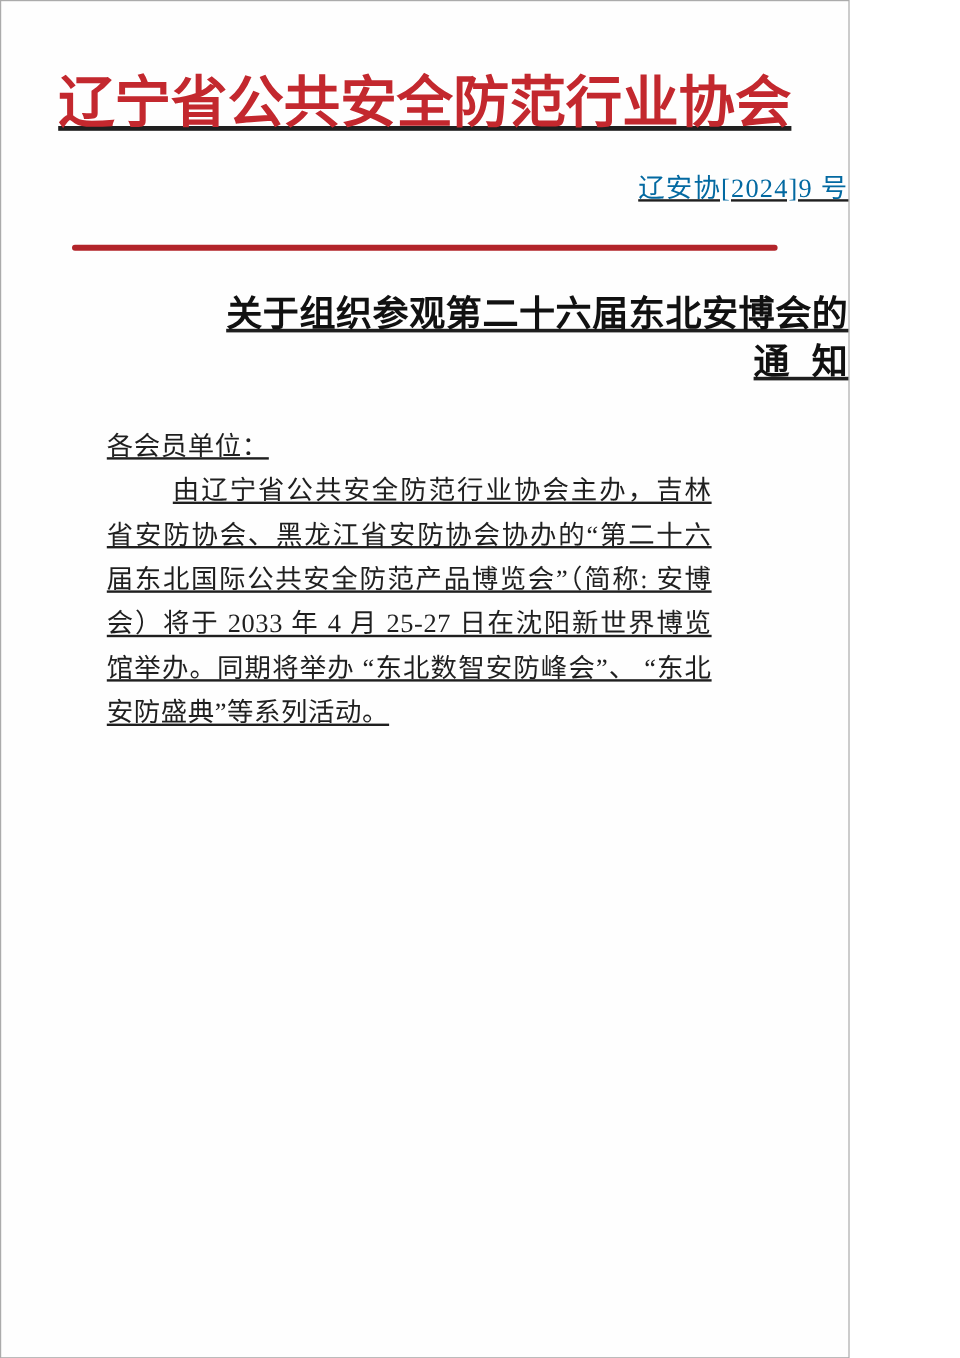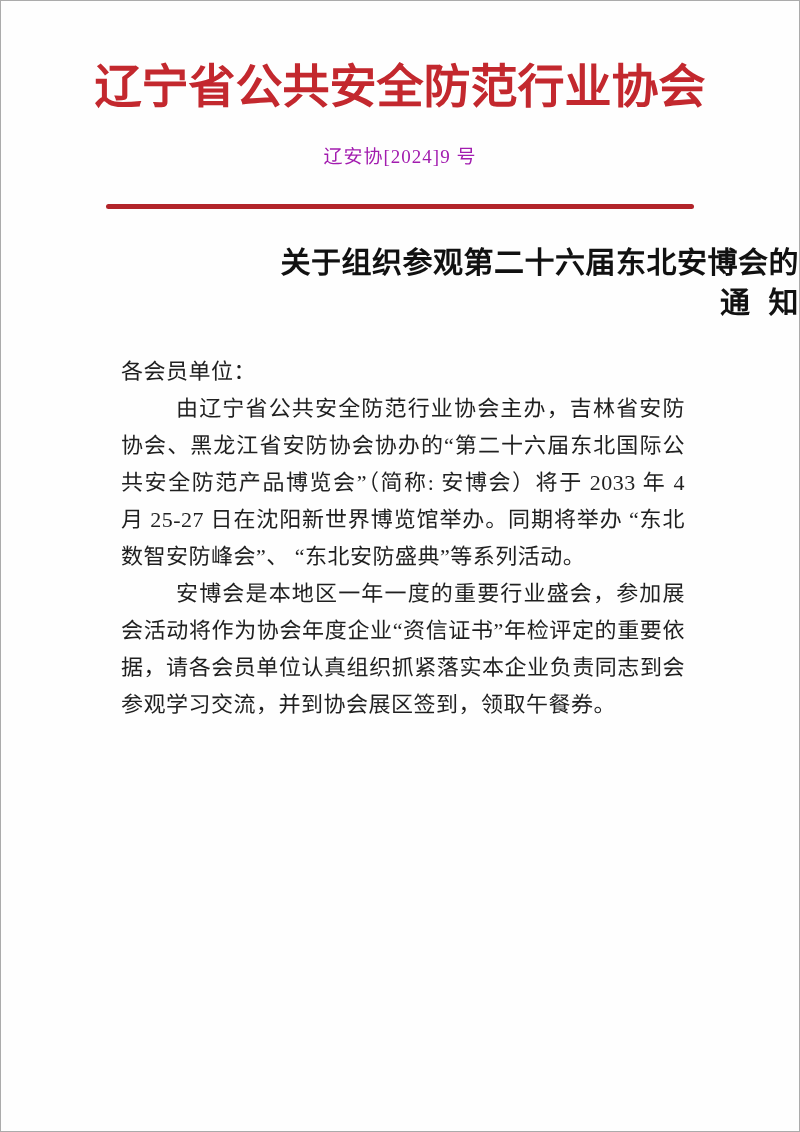--- a/index.html
+++ b/index.html
@@ -7,45 +7,46 @@
     padding: 0;
     background: #ffffff;
   }
   body {
     width: 800px;
     height: 1132px;
     overflow: hidden;
   }
   .page {
     box-sizing: border-box;
-    width: 800px;
+    width: 708px;
     height: 1132px;
     background: #fefefe;
     border: 1px solid #ababab;
     font-family: "Liberation Serif", "DejaVu Serif", serif;
     color: #1f1f1f;
     position: relative;
+    text-decoration: underline;
   }
   .org-title {
     margin: 0;
     padding-top: 56px;
     text-align: center;
     font-size: 47px;
     line-height: 60px;
     font-weight: bold;
     letter-spacing: 0px;
     color: var(--heading-red, #c3282e);
     white-space: nowrap;
   }
   .doc-number {
     margin-top: 26px;
-    text-align: center;
-    font-size: 19px;
+    text-align: right;
+    font-size: 22px;
     line-height: 28px;
-    color: #a21caf;
+    color: #0369a1;
     letter-spacing: 1px;
   }
   .red-rule {
     margin: 33px auto 0 auto;
     width: 588px;
     height: 5px;
     border-radius: 3px;
     background: var(--rule-red, #b2242a);
   }
   .notice-title {
@@ -55,21 +56,21 @@
     line-height: 40px;
     font-weight: bold;
     color: #111111;
     letter-spacing: 0.5px;
   }
   .notice-title .line2 {
     word-spacing: 10px;
   }
   .body-text {
     margin-top: 30px;
-    padding-left: 120px;
+    padding-left: 88px;
     padding-right: 114px;
     font-size: 22px;
     line-height: 37px;
     letter-spacing: 0.5px;
     text-align: justify;
     text-justify: inter-ideograph;
   }
   .body-text p {
     margin: 0;
     padding: 0;
@@ -95,17 +96,16 @@
   </h2>
 
   <div class="body-text">
     <p class="salutation">各会员单位：</p>
 
     <div>
 
         <p class="para">由辽宁省公共安全防范行业协会主办，吉林省安防协会、黑龙江省安防协会协办的“第二十六届东北国际公共安全防范产品博览会”（简称: 安博会）将于 2033 年 4 月 25-27 日在沈阳新世界博览馆举办。同期将举办 “东北数智安防峰会”、 “东北安防盛典”等系列活动。</p>
 
 
-        <p class="para">安博会是本地区一年一度的重要行业盛会，参加展会活动将作为协会年度企业“资信证书”年检评定的重要依据，请各会员单位认真组织抓紧落实本企业负责同志到会参观学习交流，并到协会展区签到，领取午餐券。</p>
       </div>
   </div>
 
 </div>
 
 </body></html>

